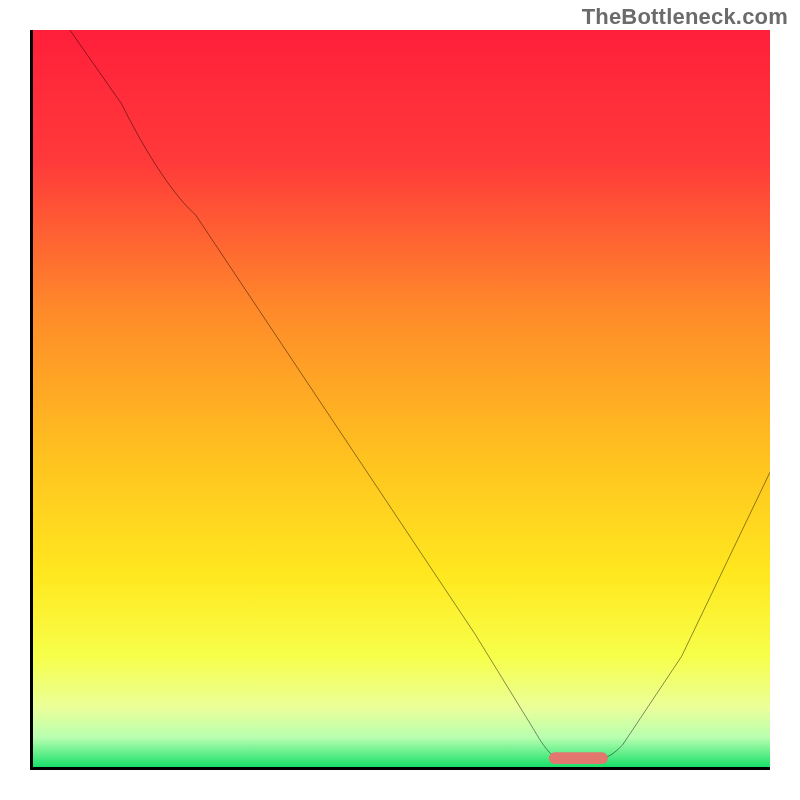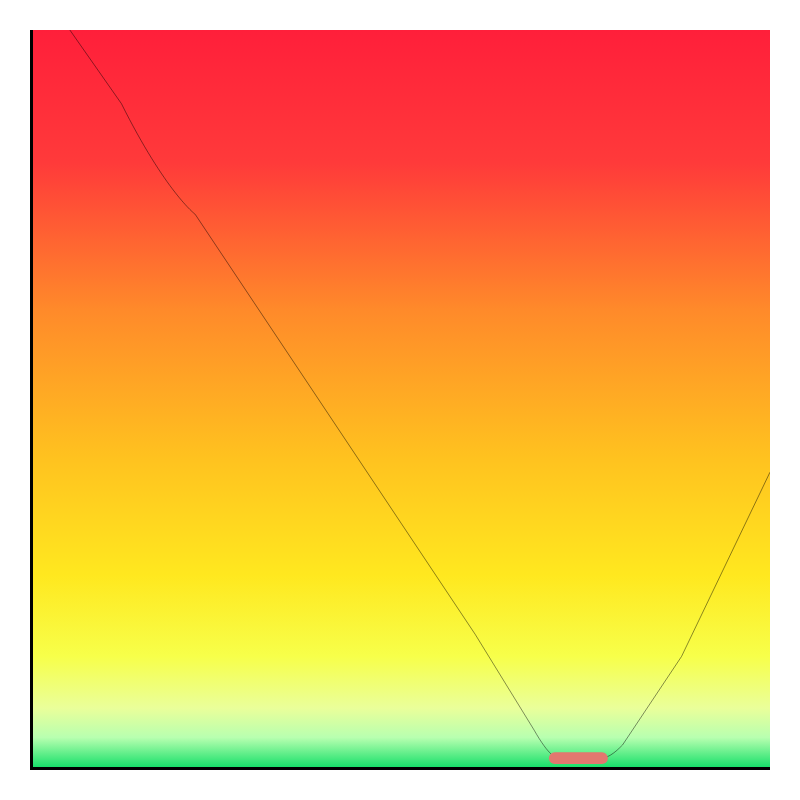--- a/index.html
+++ b/index.html
@@ -40,20 +40,21 @@
     position: absolute;
     left: 0;
     top: 0;
   }
 </style>
 </head>
 <body>
 
 <div class="stage">
 
+  <div class="watermark">TheBottleneck.com</div>
 
   <div class="plot">
 
     <svg class="bg" width="737" height="737" viewBox="0 0 737 737">
       <defs>
         <linearGradient id="g" x1="0" y1="0" x2="0" y2="1">
           <stop offset="0%" stop-color="#ff1f3a"></stop>
           <stop offset="18%" stop-color="#ff3a3a"></stop>
           <stop offset="38%" stop-color="#ff8a2a"></stop>
           <stop offset="58%" stop-color="#ffc21f"></stop>

